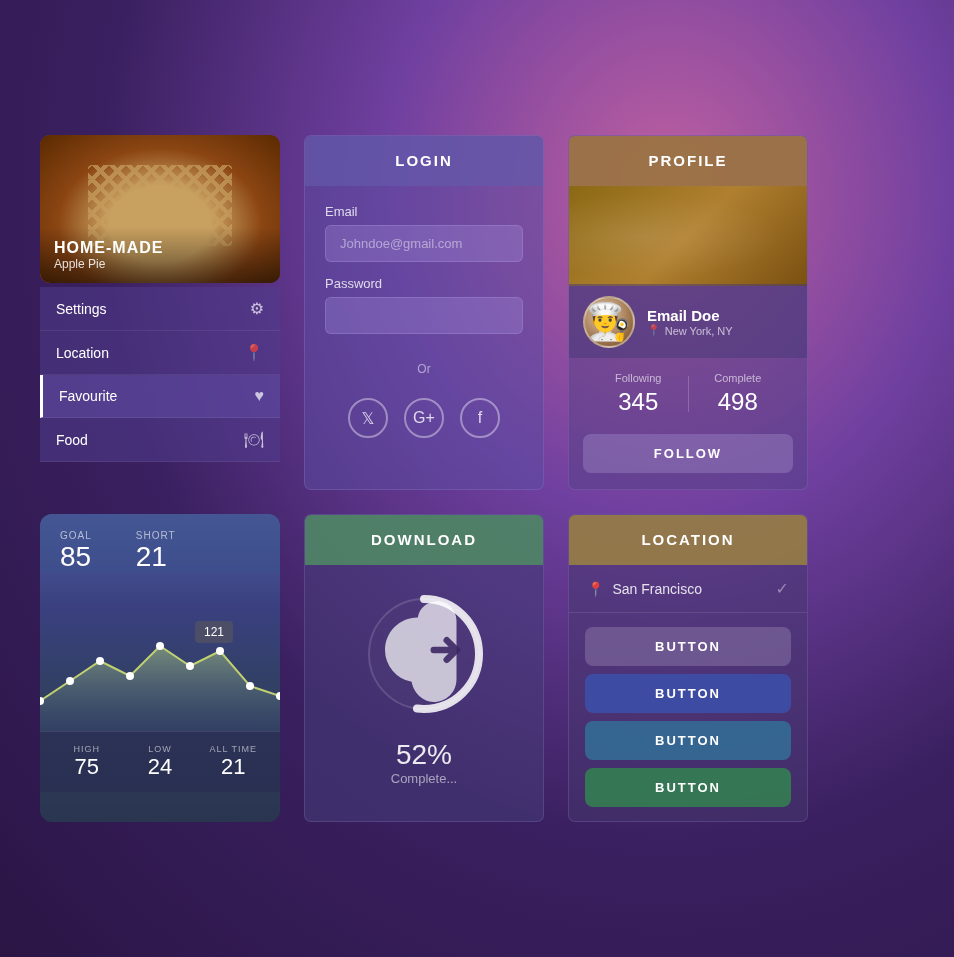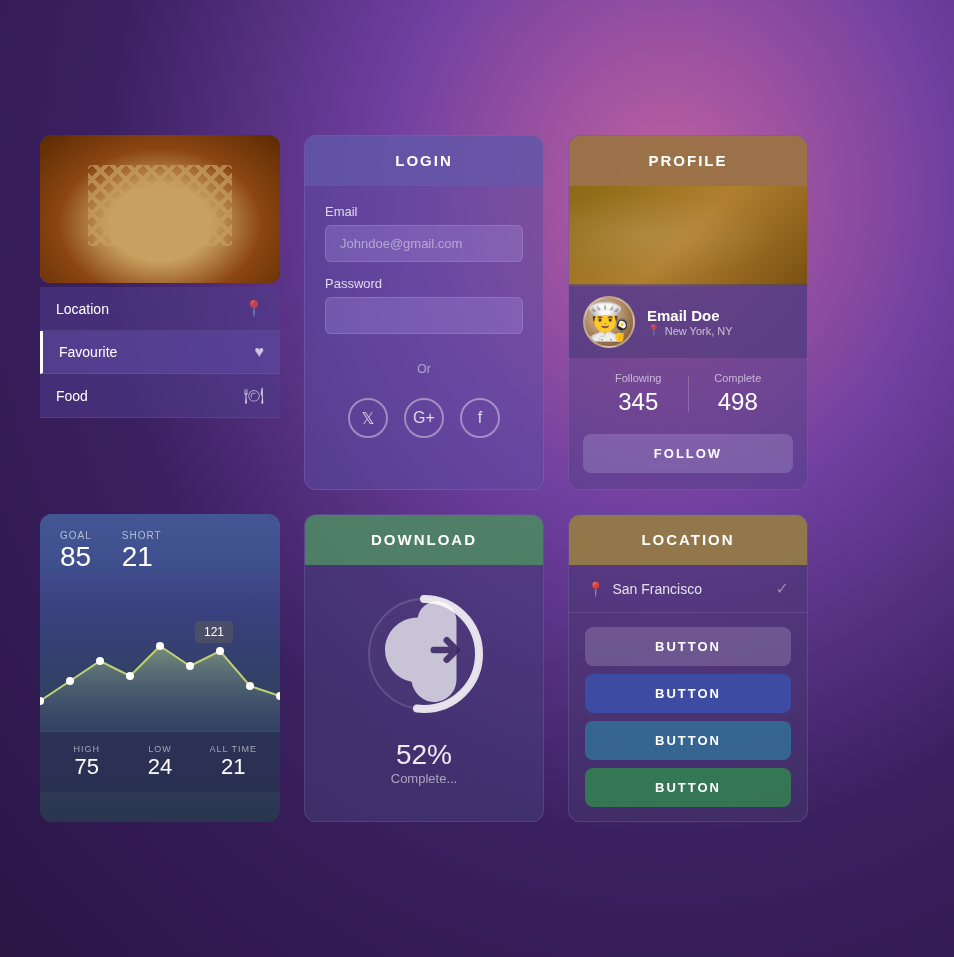--- a/index.html
+++ b/index.html
@@ -17,21 +17,21 @@
       display: grid;
       grid-template-columns: 240px 240px 240px;
       grid-template-rows: auto auto;
       gap: 24px;
       padding: 40px;
       width: 954px;
     }
 
     
     .card {
-      border-radius: 12px;
+      border-radius: 7px;
       overflow: hidden;
     }
 
     
     .menu-card {
       background: transparent;
     }
     .menu-card .food-image {
       width: 100%;
       height: 148px;
@@ -282,21 +282,21 @@
 
     
     .stats-card {
       background: linear-gradient(180deg, #5060a0 0%, #3a4080 30%, #304060 60%, #2a3550 100%);
       border-radius: 12px;
       overflow: hidden;
     }
     .stats-top {
       display: flex;
       padding: 16px 20px 0;
-      gap: 30px;
+      gap: 44px;
       background: rgba(60,80,140,0.6);
     }
     .stats-metric .metric-label {
       color: rgba(255,255,255,0.6);
       font-size: 10px;
       text-transform: uppercase;
       letter-spacing: 1px;
     }
     .stats-metric .metric-value {
       color: #fff;
@@ -428,22 +428,30 @@
     }
   </style>
 </head>
 <body>
 
 <div class="grid">
 
   <div class="card menu-card">
     <div class="food-image">
       <div class="pie"></div>
+      <div class="food-label">
+        <div class="food-title">HOME-MADE</div>
+        <div class="food-subtitle">Apple Pie</div>
+      </div>
     </div>
     <div class="menu-items">
+      <div class="menu-item">
+        <span class="menu-item-label">Settings</span>
+        <span class="menu-item-icon">⚙</span>
+      </div>
       <div class="menu-item">
         <span class="menu-item-label">Location</span>
         <span class="menu-item-icon">📍</span>
       </div>
       <div class="menu-item active">
         <span class="menu-item-label">Favourite</span>
         <span class="menu-item-icon">♥</span>
       </div>
       <div class="menu-item">
         <span class="menu-item-label">Food</span>

